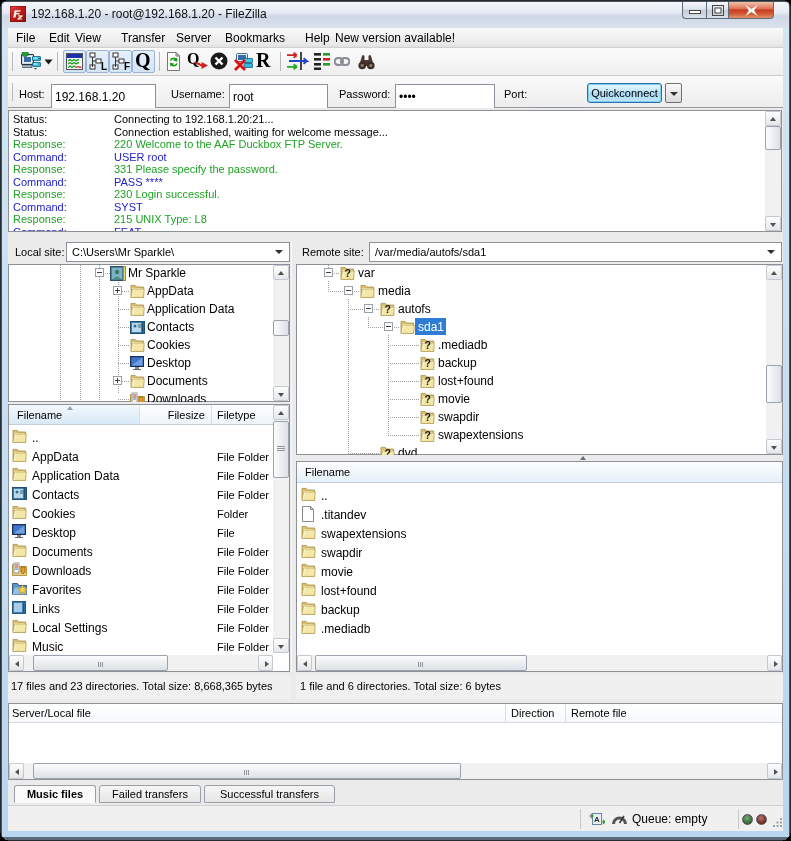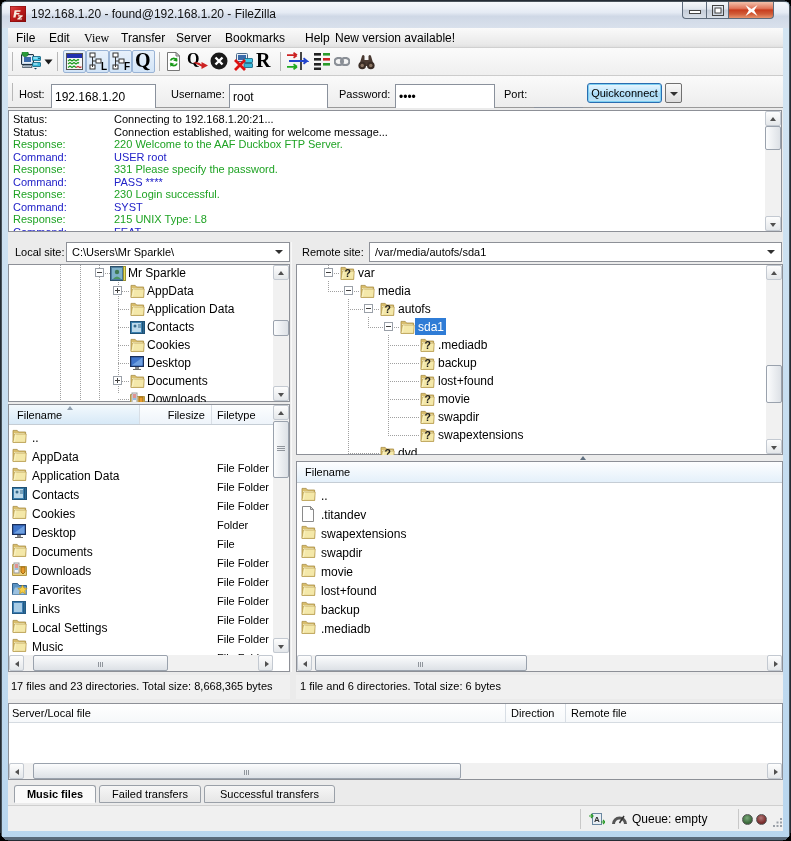--- a/index.html
+++ b/index.html
@@ -68,21 +68,21 @@
 .exp{position:absolute;width:7px;height:7px;border:1px solid #9aa0a8;background:#fff;box-sizing:content-box;}
 .exp:before{content:"";position:absolute;left:1px;top:3px;width:5px;height:1px;background:#404040;}
 .exp.plus:after{content:"";position:absolute;left:3px;top:1px;width:1px;height:5px;background:#404040;}
 .dotv{position:absolute;width:1px;background-image:linear-gradient(#a0a0a0 50%,transparent 50%);background-size:1px 2px;}
 .doth{position:absolute;height:1px;background-image:linear-gradient(90deg,#a0a0a0 50%,transparent 50%);background-size:2px 1px;}
 .list{position:absolute;background:#fff;border:1px solid #8d9097;box-sizing:border-box;overflow:hidden;}
 .hcell{position:absolute;top:0;height:21px;font-size:11px;}
 .hsep{position:absolute;top:0;width:1px;height:21px;background:#d8dee5;}
 .lrow{position:absolute;height:19px;font-size:12px;white-space:pre;}
 .lrow .nm{position:absolute;left:22px;top:3px;}
-.lrow .ft{position:absolute;top:15px;font-size:11px;}
+.lrow .ft{position:absolute;top:4px;font-size:11px;}
 .statusline{position:absolute;height:24px;font-size:11px;background:#f0f0f0;}
 .tab{position:absolute;height:18px;font-size:11px;border:1px solid #9aa0a8;background:linear-gradient(#f6f6f6,#e6e6e6);
   border-radius:3px 3px 0 0;text-align:center;box-sizing:border-box;padding-top:2px;}
 .tab.active{background:#fafafa;border-bottom-color:#fafafa;font-weight:bold;}
 #statusbar{position:absolute;left:8px;top:805px;width:775px;height:26px;background:#f0f0f0;border-top:1px solid #cfcfcf;box-sizing:border-box;}
 .vline{position:absolute;width:1px;background:#c8c8c8;}
 .icon{position:absolute;}
 </style>
 </head>
 <body>
@@ -99,21 +99,21 @@
       <linearGradient id="fzg" x1="0" y1="0" x2="1" y2="1">
     <stop offset="0" stop-color="#e04848"></stop>
         <stop offset="0.45" stop-color="#c01c1c"></stop>
         <stop offset="1" stop-color="#8c0c0c"></stop>
   </linearGradient>
     </defs>
   <rect x="0" y="0" width="16" height="16" fill="url(#fzg)" stroke="#7a0a0a" stroke-width="1"></rect>
   <path d="M3.2 11.5 L4.6 4.2 L10.6 4.2 L10.3 5.8 L6.6 5.8 L6.35 7.1 L9.5 7.1 L9.2 8.6 L6.1 8.6 L5.55 11.5 Z" fill="#f8ece0"></path>
   <path d="M8.2 9.3 L12.8 9.3 L12.55 10.4 L9.9 12.4 L12.2 12.4 L11.95 13.6 L7.2 13.6 L7.45 12.5 L10.1 10.5 L8 10.5 Z" fill="#f8ece0"></path>
 </svg>
-<div id="titletext">192.168.1.20 - found@192.168.1.20 - FileZilla</div>
+<div id="titletext">192.168.1.20 - root@192.168.1.20 - FileZilla</div>
 <div id="wbtns">
   <div class="wb wbg min">
       <svg style="left:6px;top:8px;" width="12" height="5">
         <rect x="0.5" y="0.5" width="11" height="3" fill="#fff" stroke="#444"></rect>
       </svg>
     </div>
   <div class="wb wbg max">
       <svg style="left:5px;top:3px;" width="12" height="11">
         <rect x="0.5" y="0.5" width="11" height="10" fill="none" stroke="#444"></rect>
         <rect x="3" y="3" width="6" height="5" fill="#fff" stroke="#444"></rect>
@@ -122,21 +122,21 @@
   <div class="wb cls">
       <svg style="left:15px;top:3px;" width="15" height="11" viewBox="0 0 15 11">
         <path d="M1.5 0 L7.5 3.9 L13.5 0 L10.2 5.5 L13.5 11 L7.5 7.1 L1.5 11 L4.8 5.5 Z" fill="#fff"></path>
       </svg>
     </div>
 </div>
 
 <div id="menubar">
   <span style="left:8px;">File</span>
   <span style="left:41px;">Edit</span>
-  <span style="left:76px;font-family:Liberation Serif, serif;">View</span>
+  <span style="left:67px;">View</span>
   <span style="left:113px;">Transfer</span>
   <span style="left:168px;">Server</span>
   <span style="left:217px;">Bookmarks</span>
   <span style="left:297px;">Help</span>
   <span style="left:327px;">New version available!</span>
 </div>
 
 <div id="toolbar">
     <div id="tbicons"></div>
     <div style="position:absolute;left:4px;top:4px;width:1px;height:19px;background:#b8b8b8;"></div>

